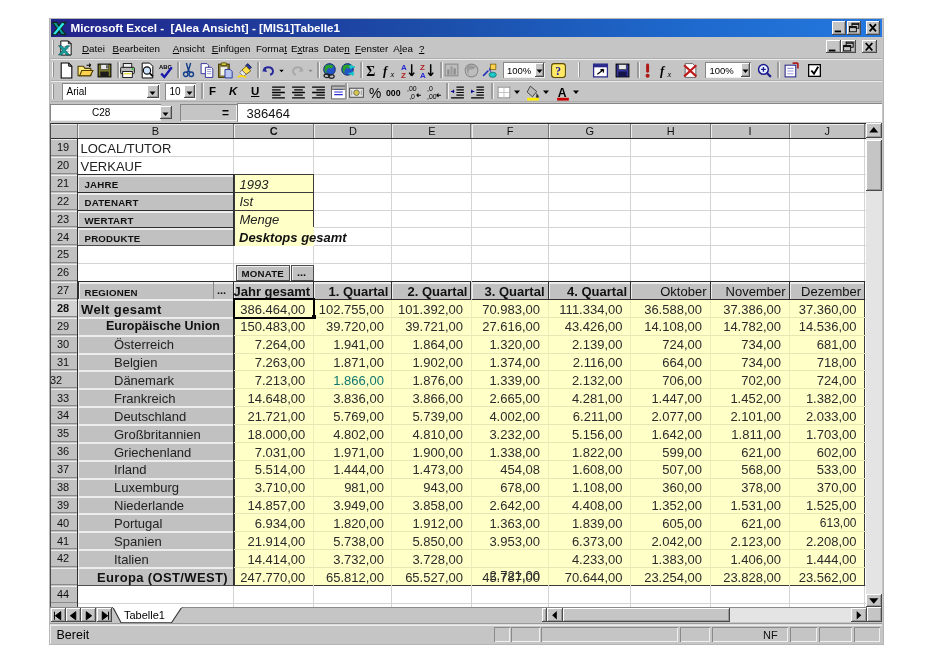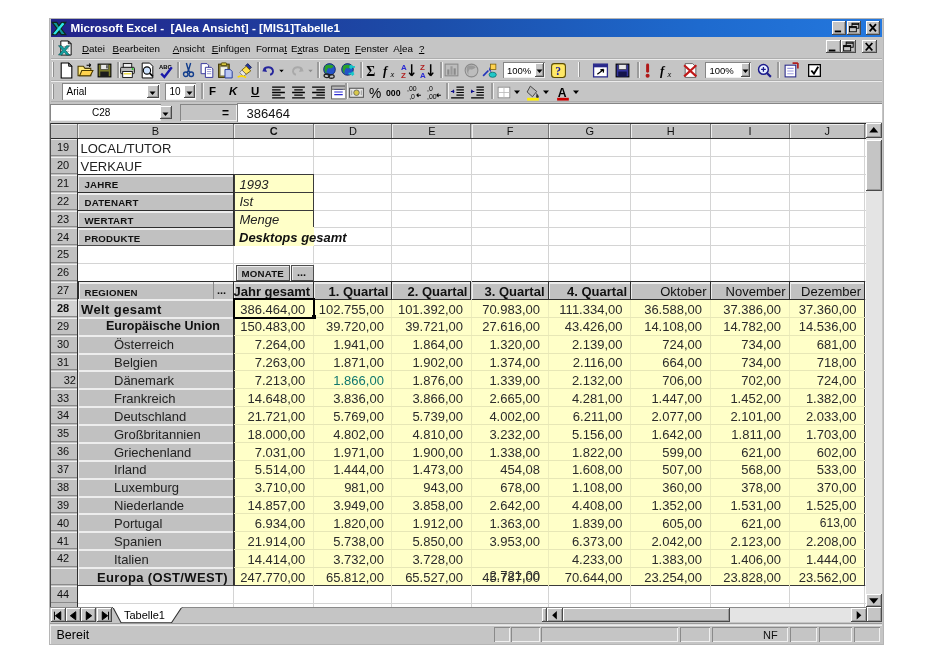--- a/index.html
+++ b/index.html
@@ -419,21 +419,21 @@
 <div class="a" style="left:50px;top:284.24px;width:26px;text-align:center;font-size:11px;color:#111;">27</div>
 <div class="a" style="left:50px;top:299.92px;width:26.5px;height:16.88px;background:#d2d2d2;box-shadow:inset 1px 1px 0 #ededed;border-bottom:1px solid #8a8a8a;"></div>
 <div class="a" style="left:50px;top:302.12px;width:26px;text-align:center;font-size:11px;color:#111;font-weight:bold;">28</div>
 <div class="a" style="left:50px;top:317.8px;width:26.5px;height:16.88px;background:#c1c1c1;box-shadow:inset 1px 1px 0 #ededed;border-bottom:1px solid #8a8a8a;"></div>
 <div class="a" style="left:50px;top:320px;width:26px;text-align:center;font-size:11px;color:#111;">29</div>
 <div class="a" style="left:50px;top:335.68px;width:26.5px;height:16.88px;background:#c1c1c1;box-shadow:inset 1px 1px 0 #ededed;border-bottom:1px solid #8a8a8a;"></div>
 <div class="a" style="left:50px;top:337.88px;width:26px;text-align:center;font-size:11px;color:#111;">30</div>
 <div class="a" style="left:50px;top:353.56px;width:26.5px;height:16.88px;background:#c1c1c1;box-shadow:inset 1px 1px 0 #ededed;border-bottom:1px solid #8a8a8a;"></div>
 <div class="a" style="left:50px;top:355.76px;width:26px;text-align:center;font-size:11px;color:#111;">31</div>
 <div class="a" style="left:50px;top:371.44px;width:26.5px;height:16.88px;background:#c1c1c1;box-shadow:inset 1px 1px 0 #ededed;border-bottom:1px solid #8a8a8a;"></div>
-<div class="a" style="left:50px;top:373.64px;width:26px;text-align:right;font-size:11px;color:#111;">32</div>
+<div class="a" style="left:50px;top:373.64px;width:26px;text-align:left;font-size:11px;color:#111;">32</div>
 <div class="a" style="left:50px;top:389.32px;width:26.5px;height:16.88px;background:#c1c1c1;box-shadow:inset 1px 1px 0 #ededed;border-bottom:1px solid #8a8a8a;"></div>
 <div class="a" style="left:50px;top:391.52px;width:26px;text-align:center;font-size:11px;color:#111;">33</div>
 <div class="a" style="left:50px;top:407.2px;width:26.5px;height:16.88px;background:#c1c1c1;box-shadow:inset 1px 1px 0 #ededed;border-bottom:1px solid #8a8a8a;"></div>
 <div class="a" style="left:50px;top:409.4px;width:26px;text-align:center;font-size:11px;color:#111;">34</div>
 <div class="a" style="left:50px;top:425.08px;width:26.5px;height:16.88px;background:#c1c1c1;box-shadow:inset 1px 1px 0 #ededed;border-bottom:1px solid #8a8a8a;"></div>
 <div class="a" style="left:50px;top:427.28px;width:26px;text-align:center;font-size:11px;color:#111;">35</div>
 <div class="a" style="left:50px;top:442.96px;width:26.5px;height:16.88px;background:#c1c1c1;box-shadow:inset 1px 1px 0 #ededed;border-bottom:1px solid #8a8a8a;"></div>
 <div class="a" style="left:50px;top:445.16px;width:26px;text-align:center;font-size:11px;color:#111;">36</div>
 <div class="a" style="left:50px;top:460.84px;width:26.5px;height:16.88px;background:#c1c1c1;box-shadow:inset 1px 1px 0 #ededed;border-bottom:1px solid #8a8a8a;"></div>
 <div class="a" style="left:50px;top:463.04px;width:26px;text-align:center;font-size:11px;color:#111;">37</div>

